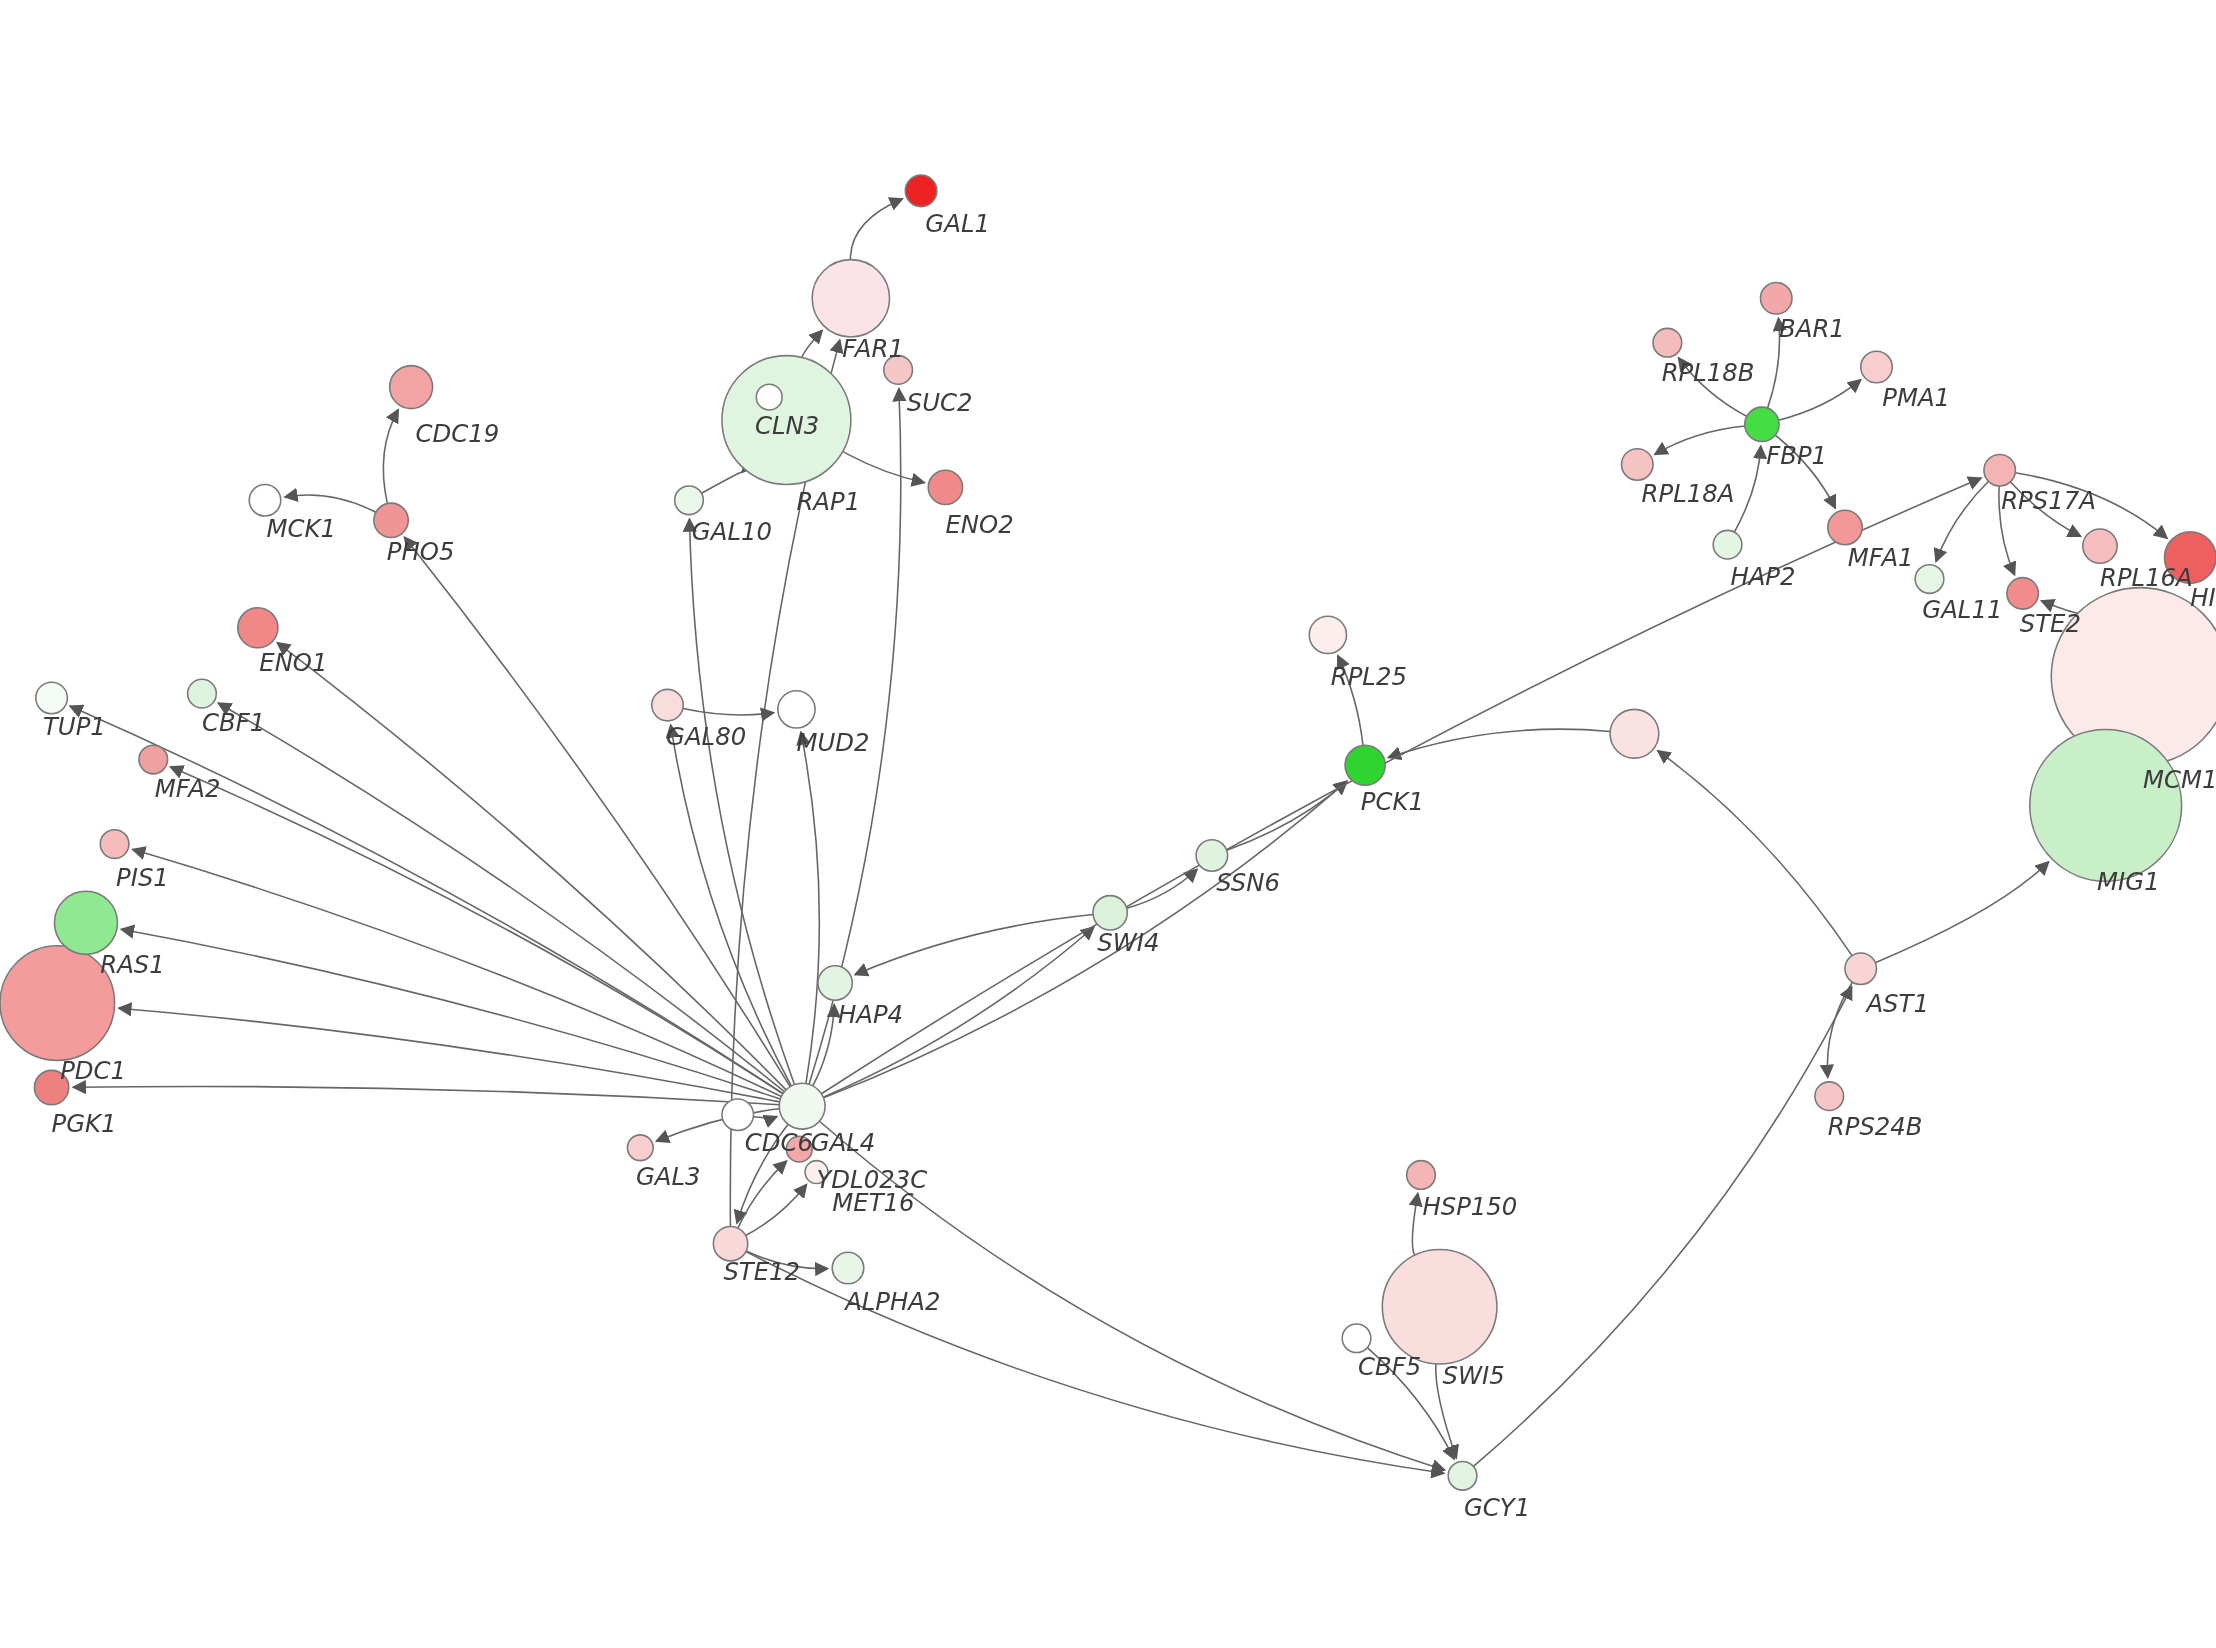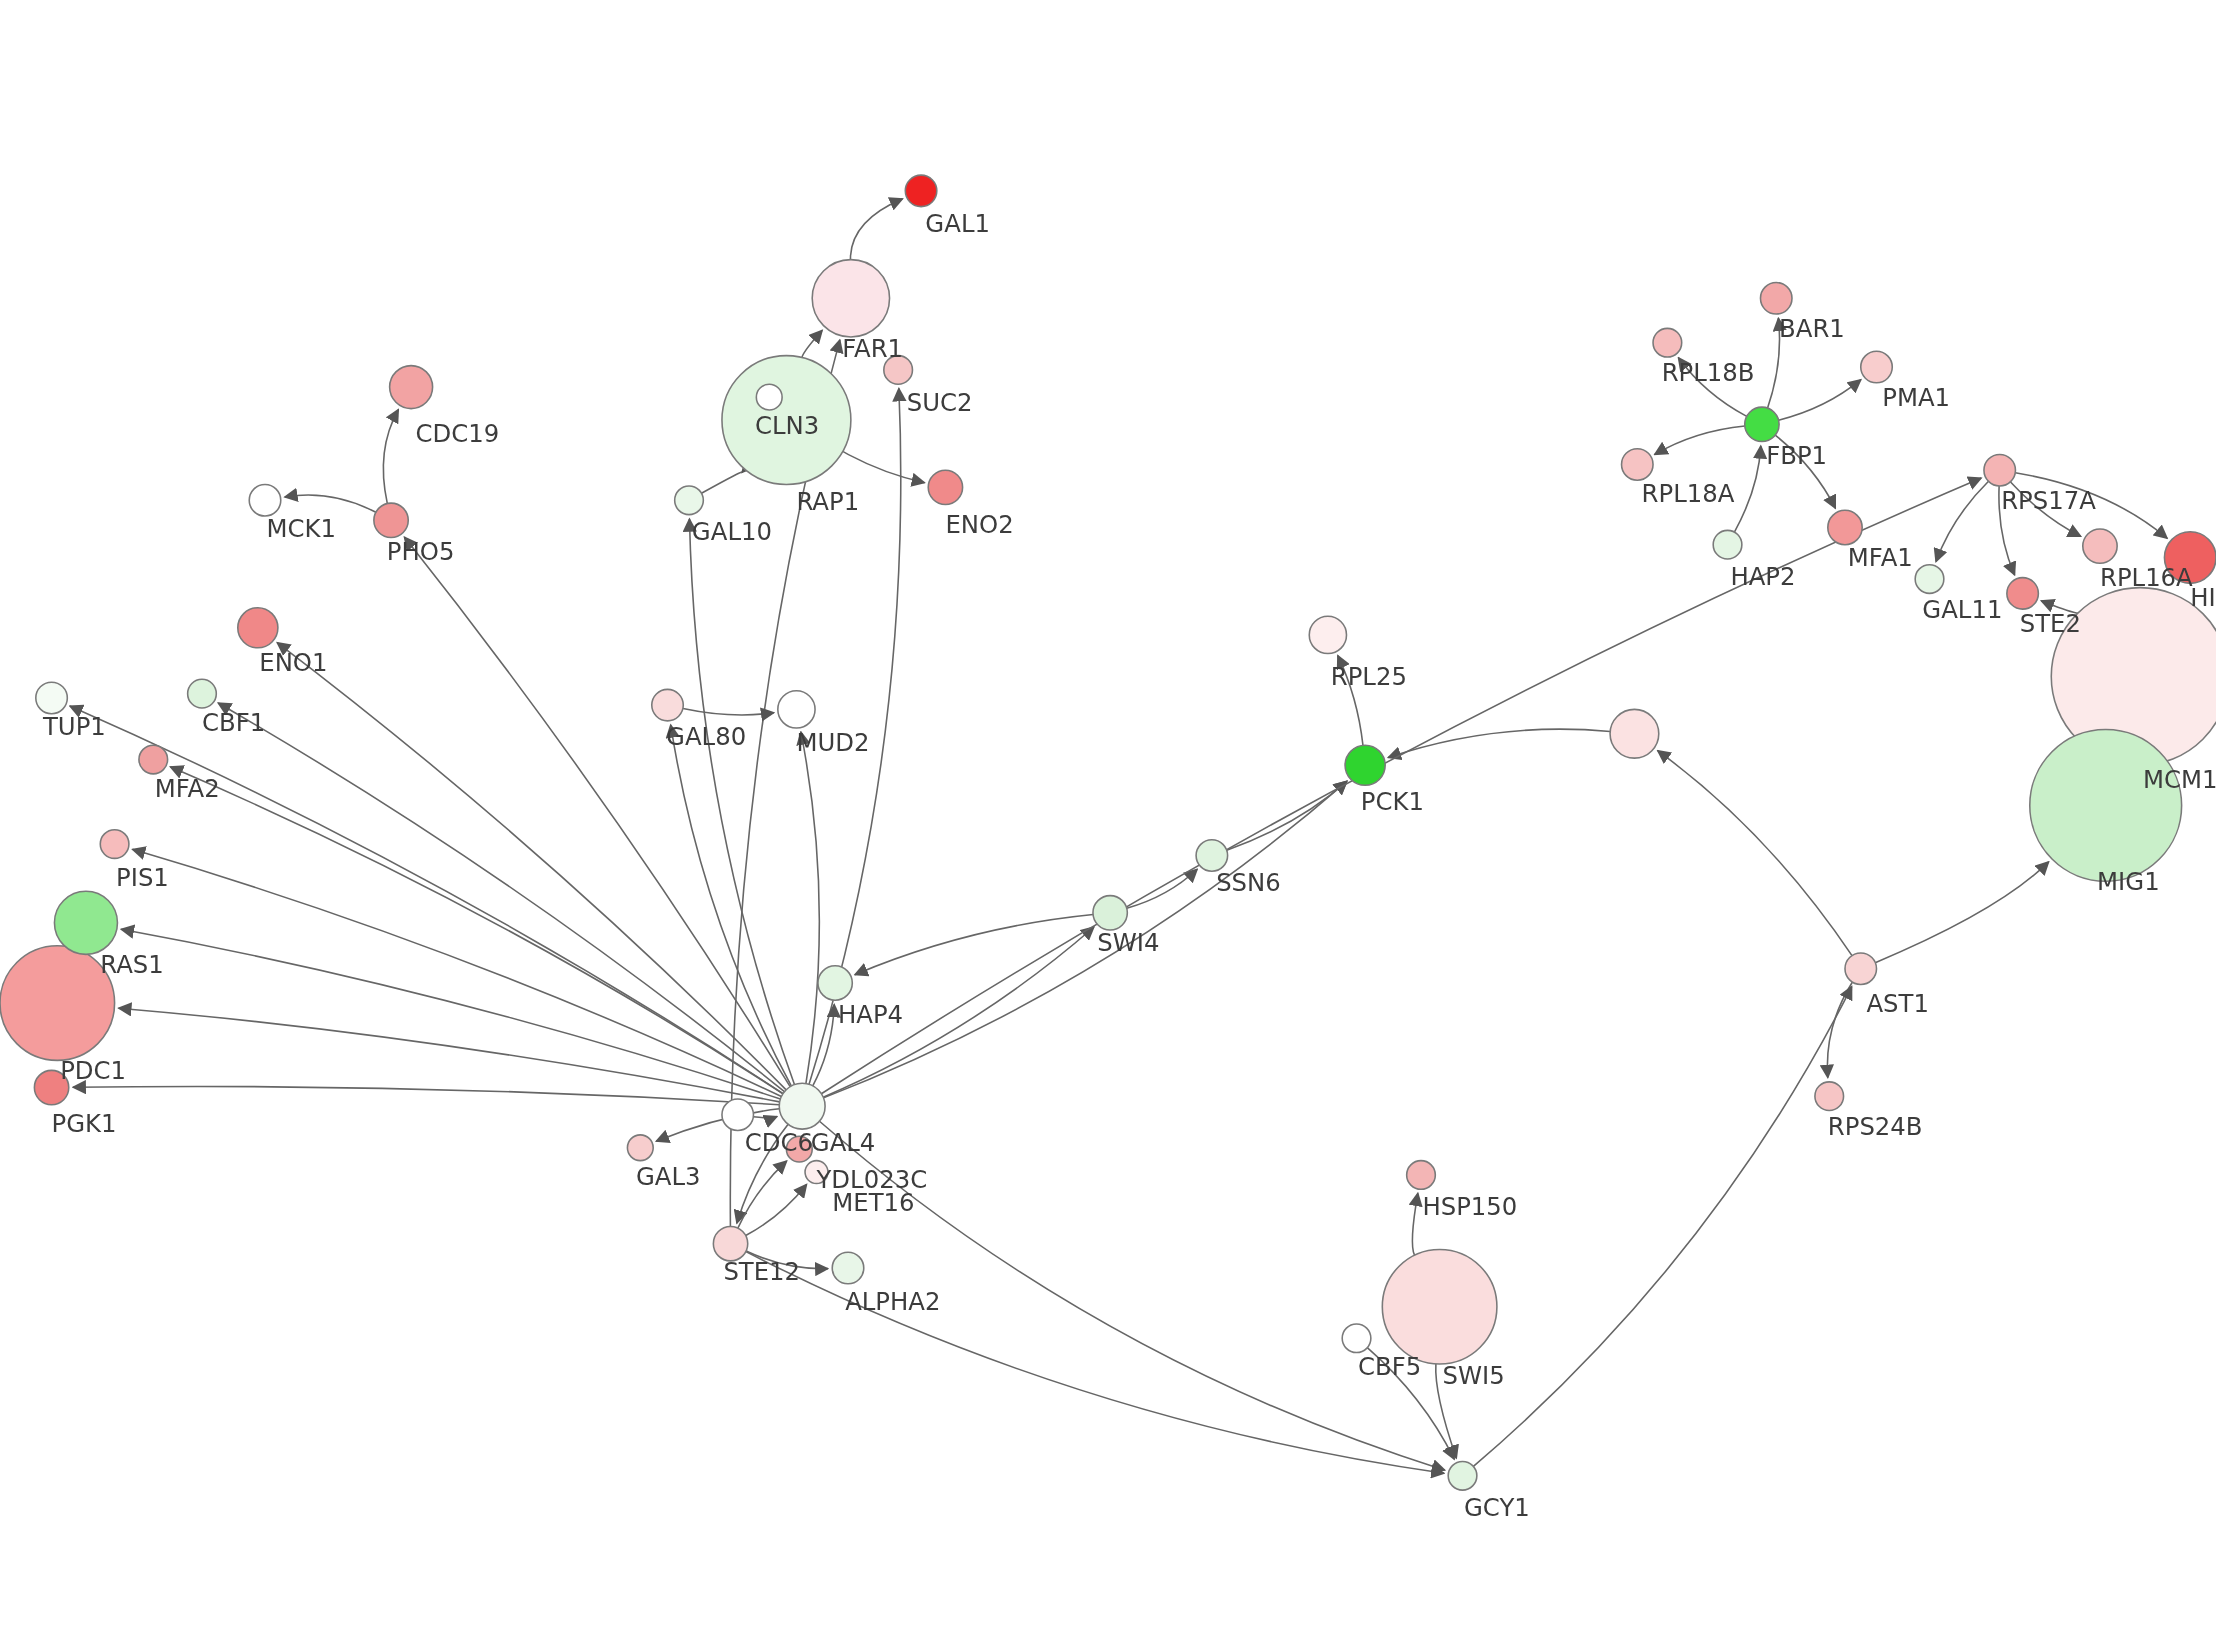--- a/index.html
+++ b/index.html
@@ -7,20 +7,21 @@
     padding: 0;
     background: #ffffff;
     width: 2216px;
     height: 1648px;
     overflow: hidden;
     font-family: "DejaVu Sans", sans-serif;
   }
   #graph-wrap {
     width: 2216px;
     height: 1380px;
+    font-style: italic;
   }
   svg { display: block; }
   .node { stroke: #7a7a7a; stroke-width: 1.1; cursor: pointer; }
   .edge { fill: none; stroke: #666666; stroke-width: 1.1; }
   .node-label {
     fill: #3c3c3c;
     font-size: 17px;
     font-family: "DejaVu Sans", sans-serif;
   }
 </style>

